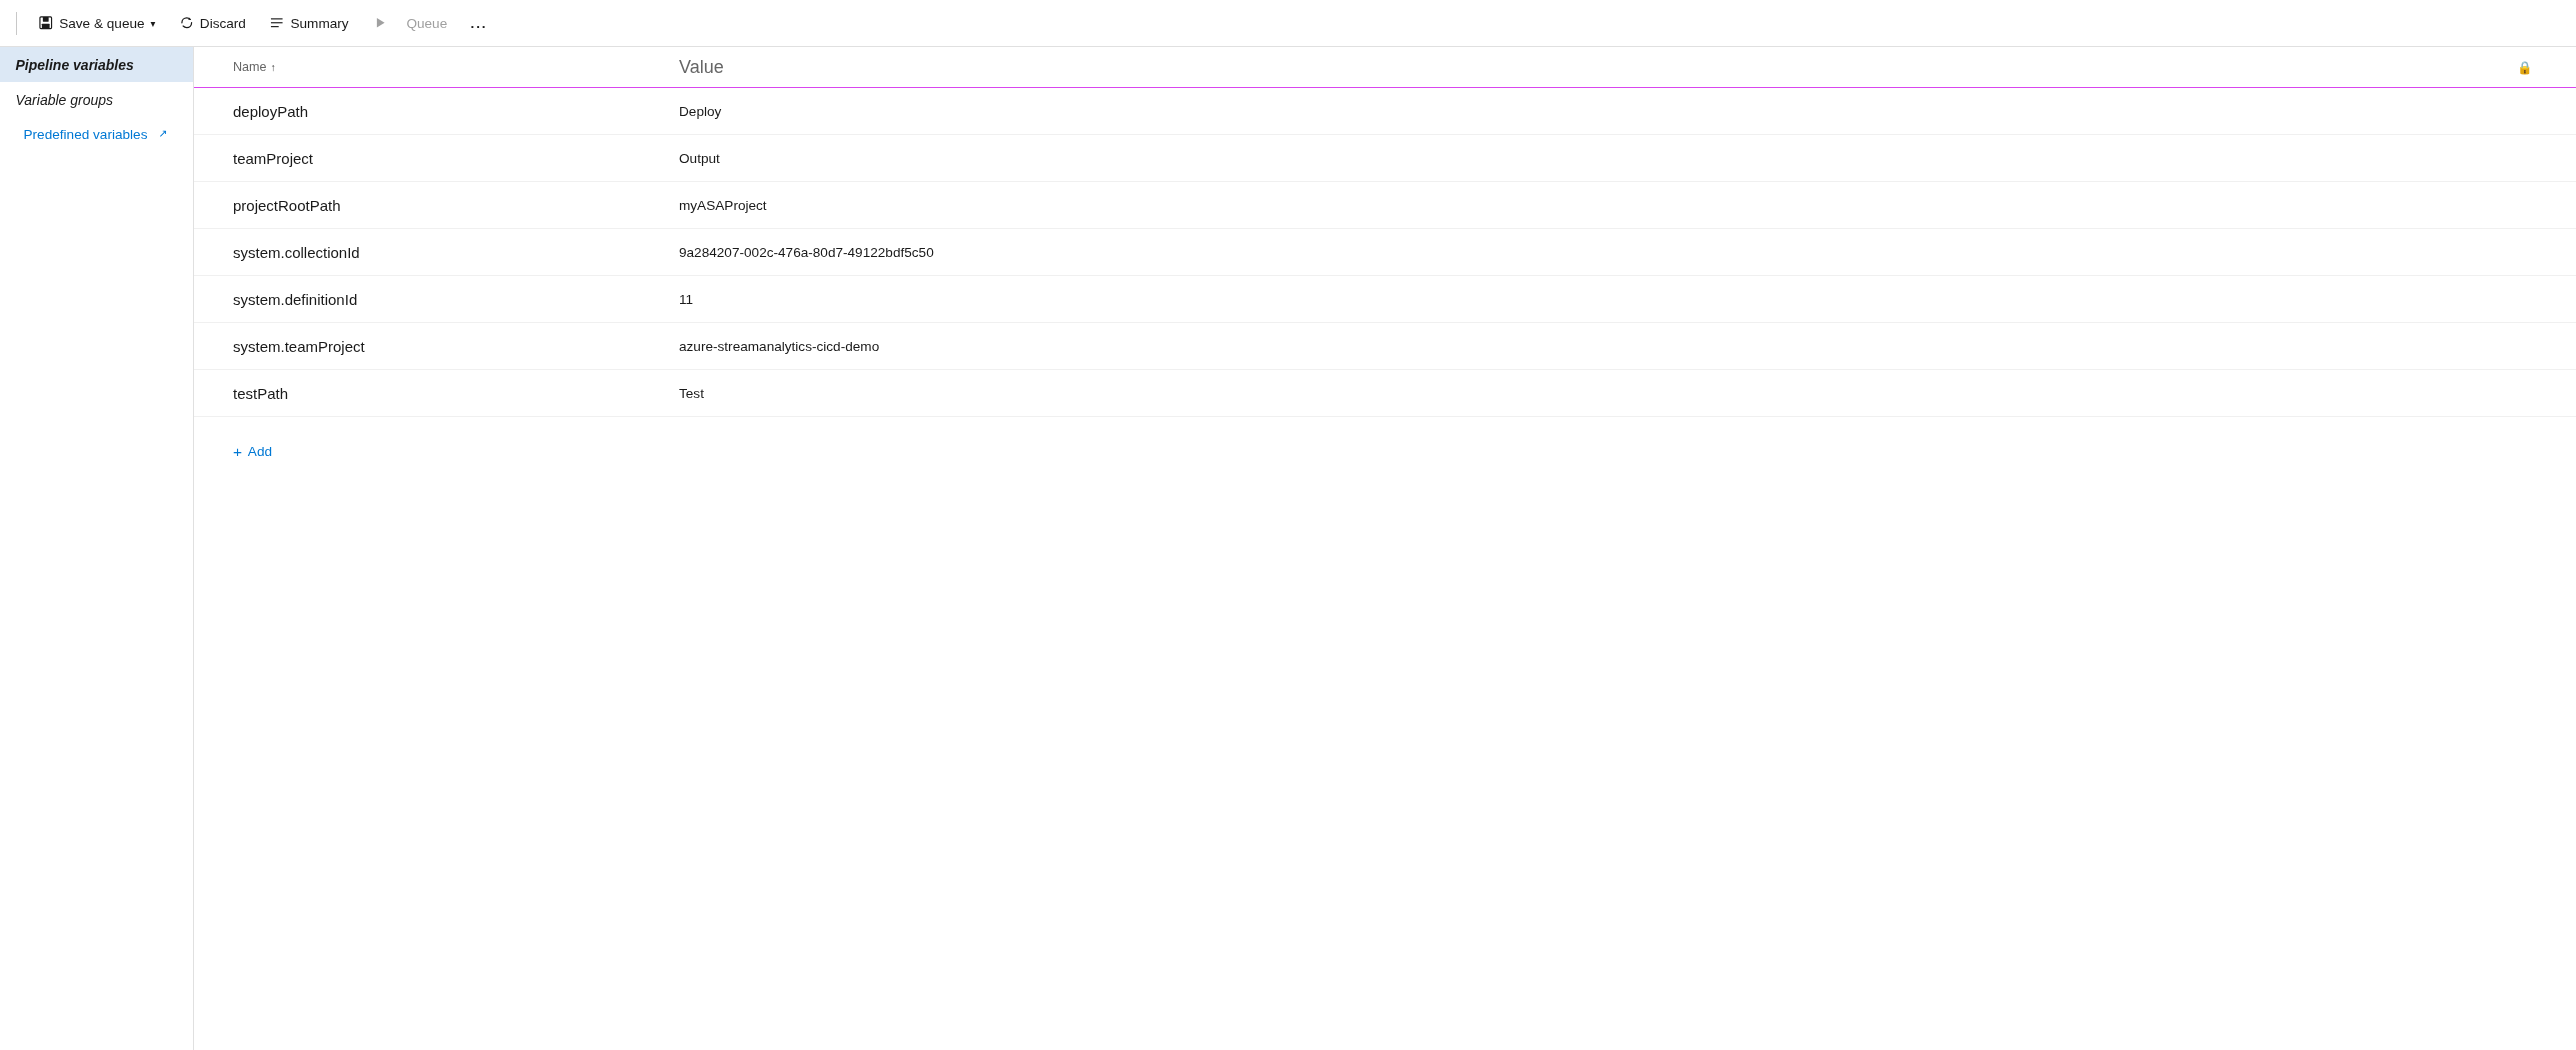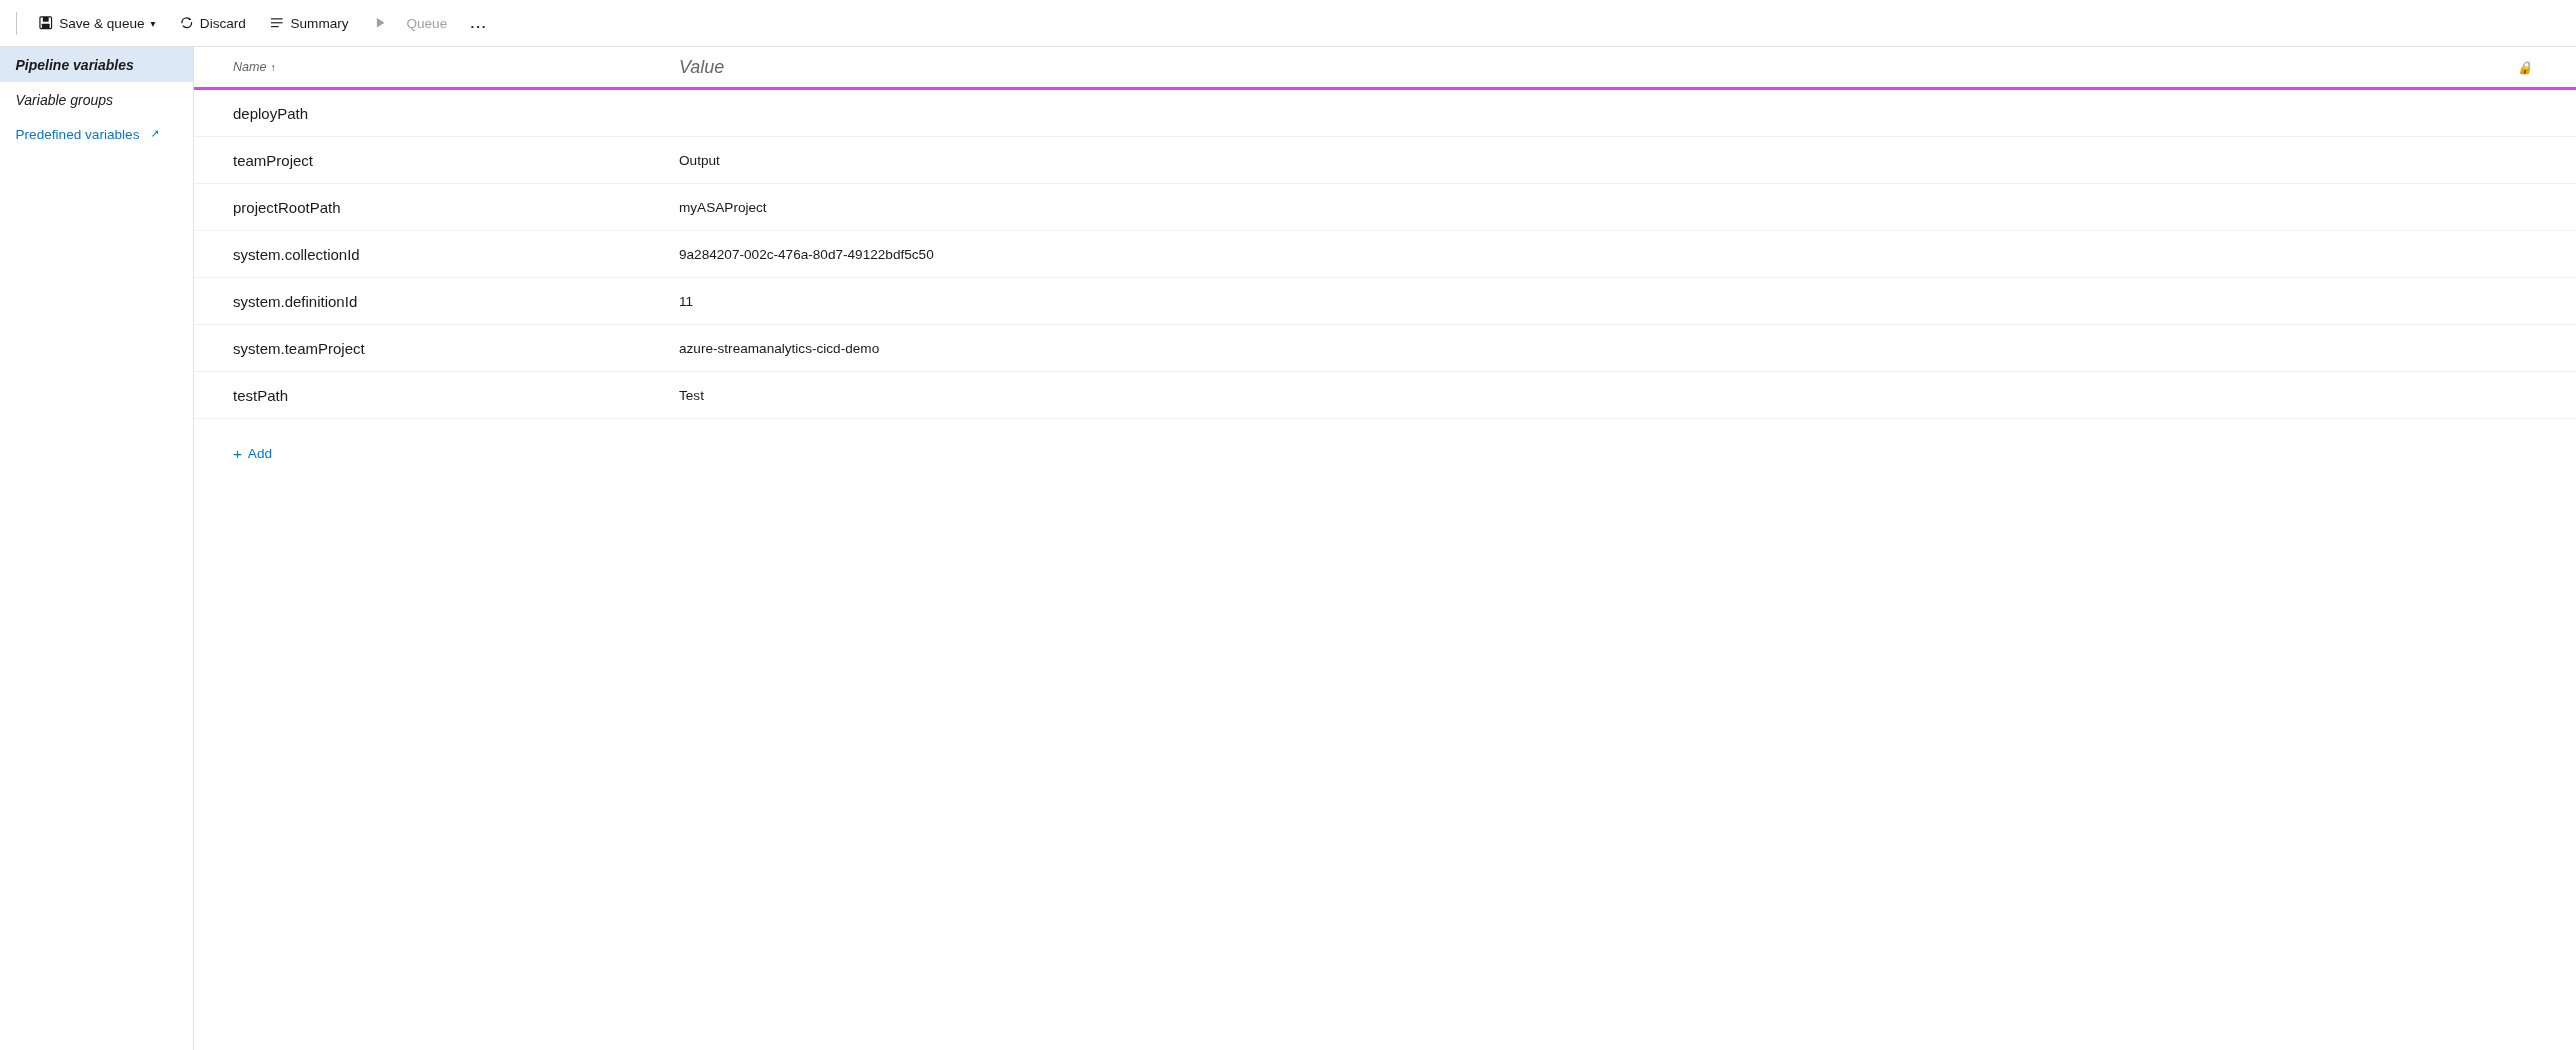--- a/index.html
+++ b/index.html
@@ -69,38 +69,38 @@
       color: #1a1a1a;
     }
     .sidebar-link {
       padding: 9.7px 15.5px;
       cursor: pointer;
       font-size: 13.6px;
       color: #0078d4;
       display: flex;
       gap: 11px;
       text-decoration: none;
+      margin-left: 8px;
     }
     .external-link-icon { font-size: 10.7px; }
 
     
     .content {
       flex: 1;
       overflow: auto;
       padding: 0;
     }
 
     
     .table-header {
       display: flex;
       align-items: center;
       padding: 9.7px 39px;
-      border-bottom: 3px solid #d946ef;
+      border-bottom: 1px solid #d946ef;
       background: #fff;
-      font-style: italic;
     }
     .col-name {
       flex: 0 0 446px;
       font-size: 12.6px;
       color: #666;
       display: flex;
       align-items: center;
       gap: 3.9px;
     }
     .col-value {
@@ -235,20 +235,21 @@
         <span>Value</span>
       </div>
       <div class="col-lock">
         <span class="lock-icon">🔒</span>
       </div>
     </div>
 
     <div id="table-body">
         <div class="table-row">
       <div class="cell-name">deployPath</div>
+      <div class="cell-value">Deploy</div>
     </div>
         <div class="table-row">
       <div class="cell-name">teamProject</div>
       <div class="cell-value">Output</div>
     </div>
         <div class="table-row">
       <div class="cell-name">projectRootPath</div>
       <div class="cell-value">myASAProject</div>
     </div>
         <div class="table-row">

